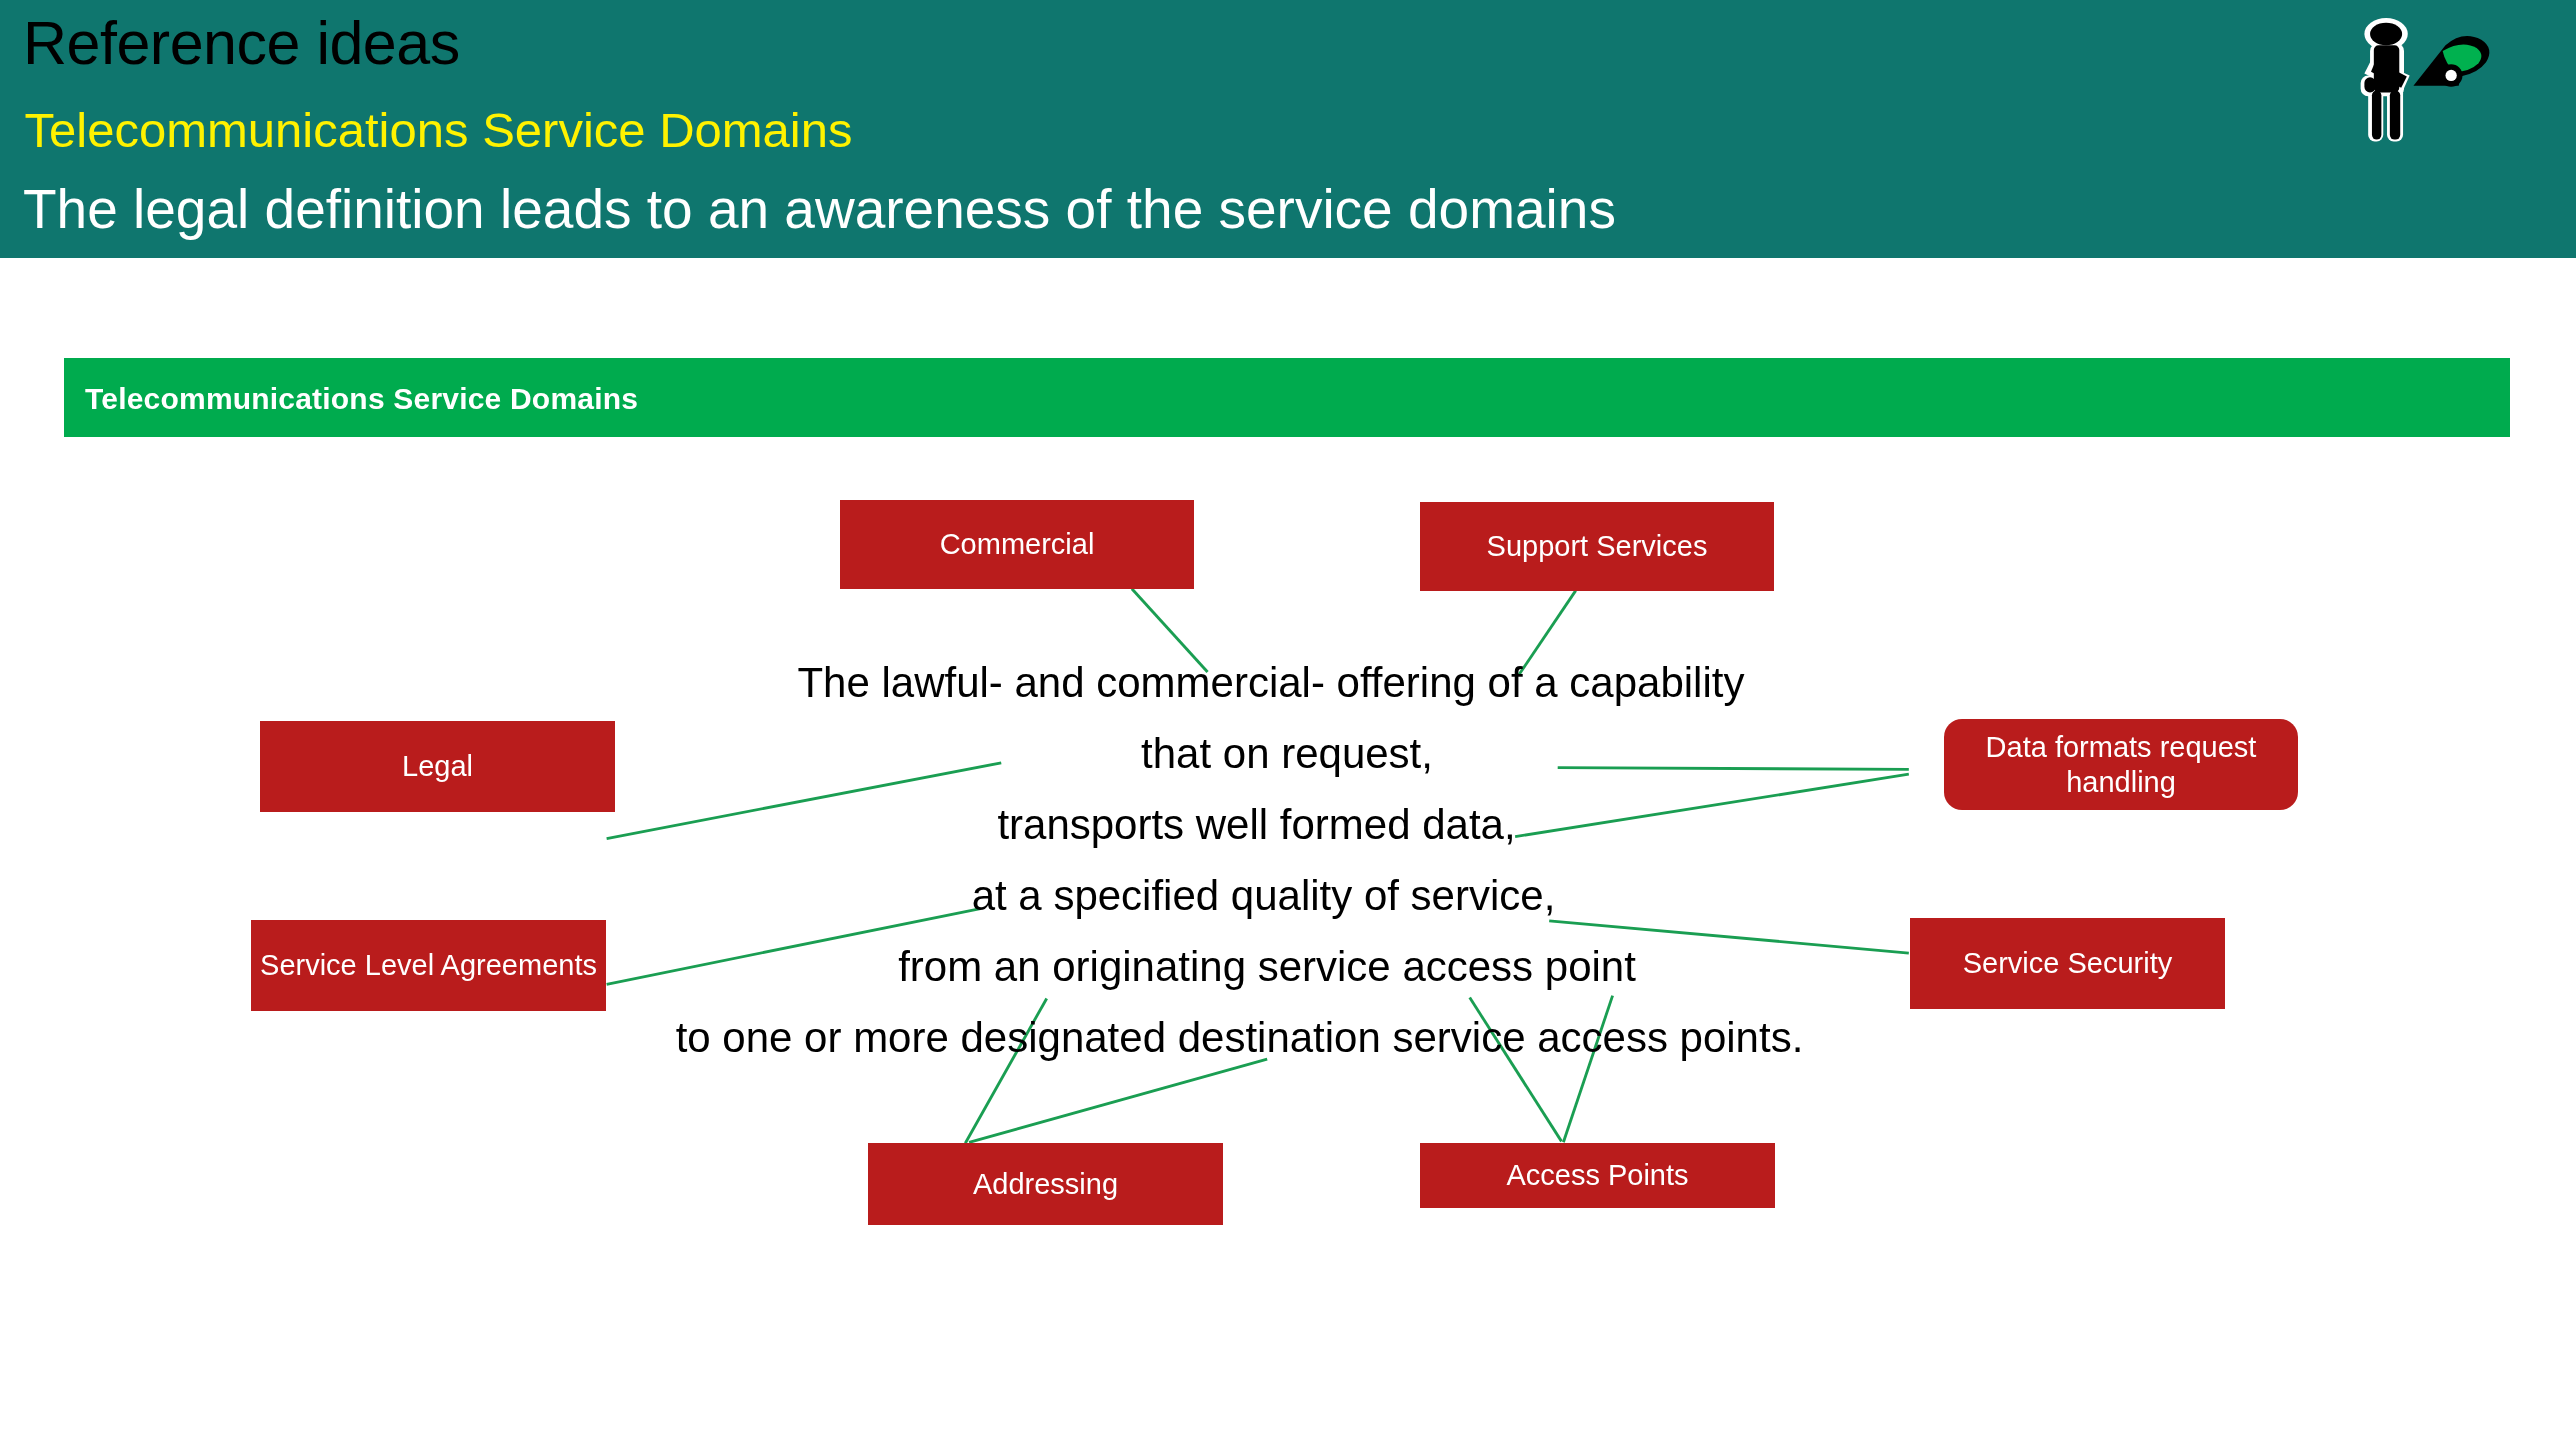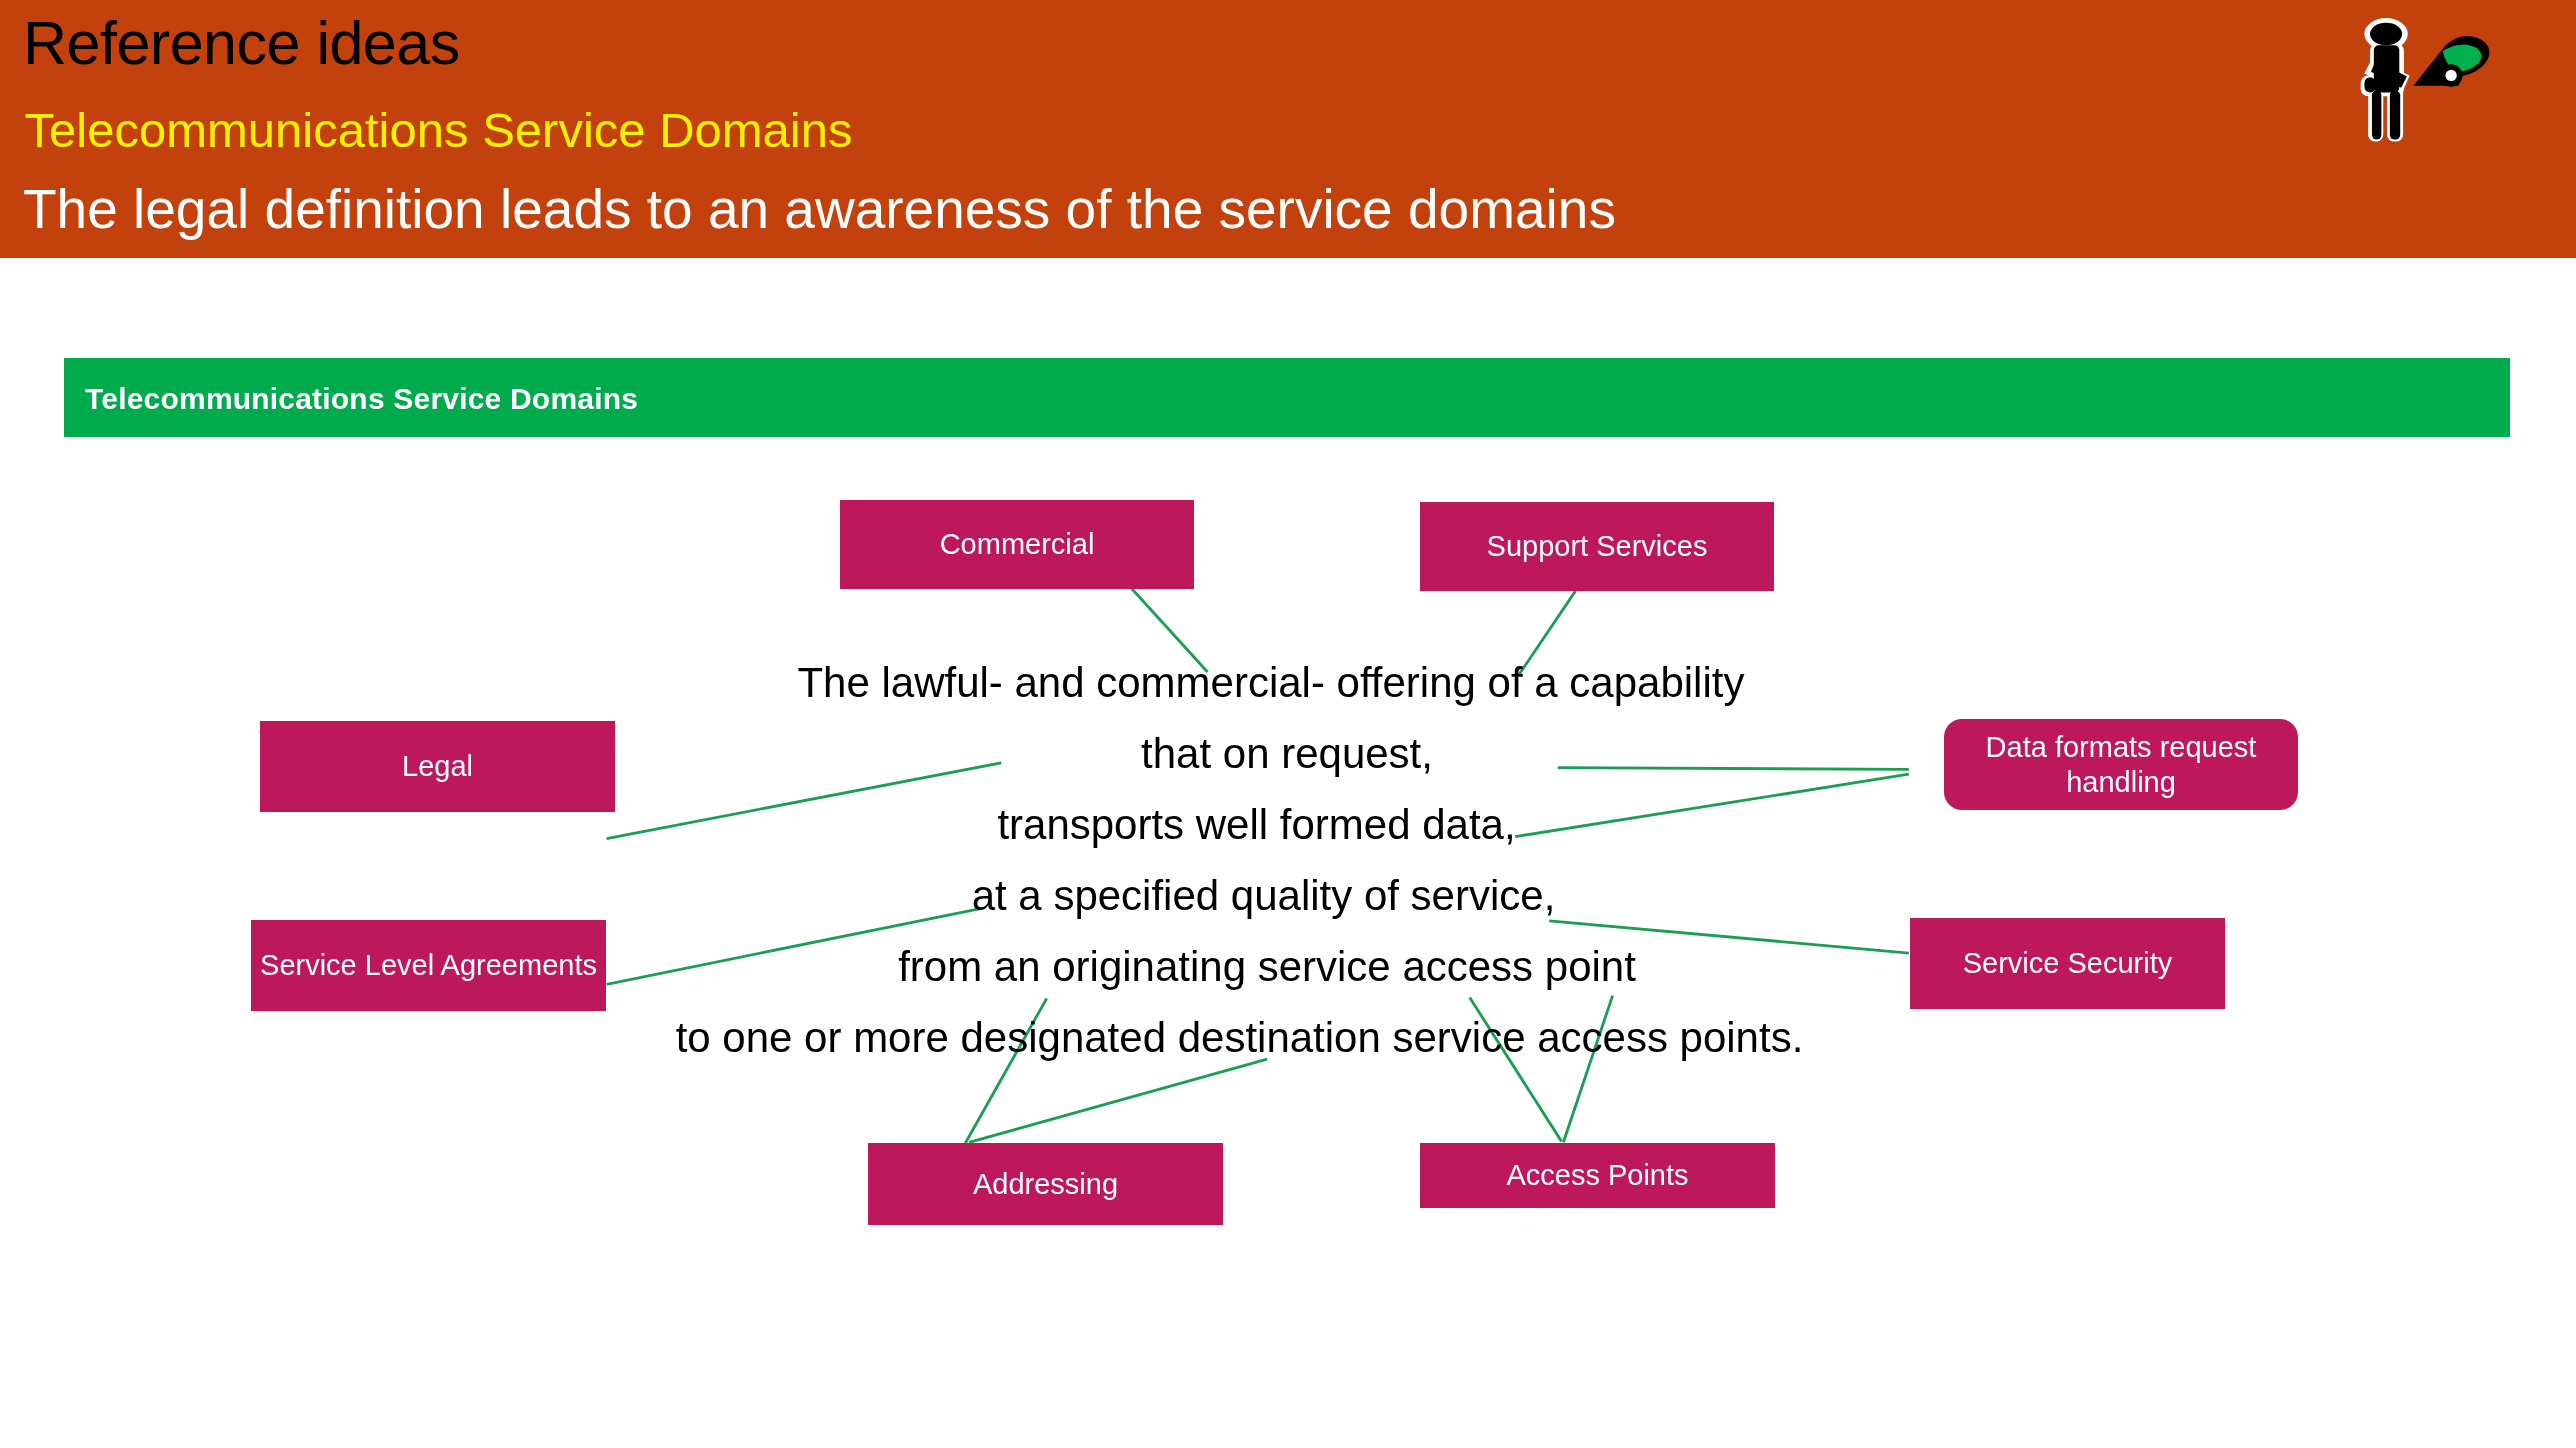--- a/index.html
+++ b/index.html
@@ -15,21 +15,21 @@
     font-family: "Liberation Sans", sans-serif;
   }
 
   
   #header-banner {
     position: absolute;
     left: 0;
     top: 0;
     width: 2576px;
     height: 258px;
-    background: #c2410c;
+    background: #0f766e;
   }
   #header-kicker {
     position: absolute;
     left: 23px;
     top: 13.2px;
     font-size: 61px;
     line-height: 1.0;
     color: #000000;
     white-space: nowrap;
     letter-spacing: -0.5px;
@@ -95,21 +95,21 @@
     left: 0;
     top: 0;
     width: 2576px;
     height: 1449px;
     pointer-events: none;
   }
 
   
   .node-box {
     position: absolute;
-    background: #be185d;
+    background: #b91c1c;
     color: #ffffff;
     display: flex;
     align-items: center;
     justify-content: center;
     text-align: center;
     font-size: 29px;
     line-height: 1.18;
     box-sizing: border-box;
     padding: 3.8px 7.6px;
   }

